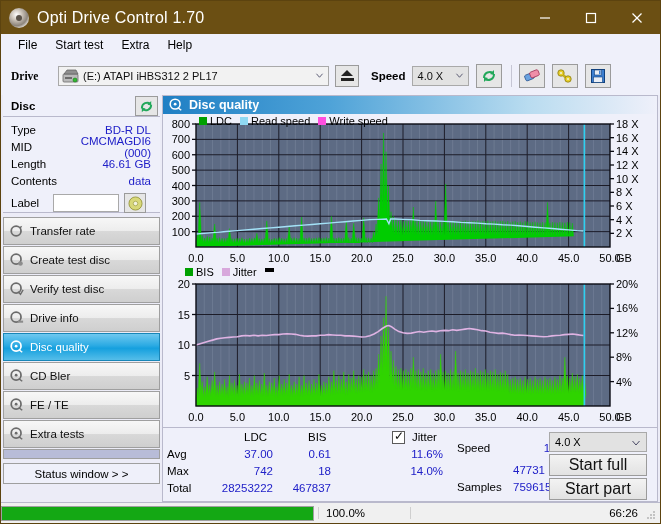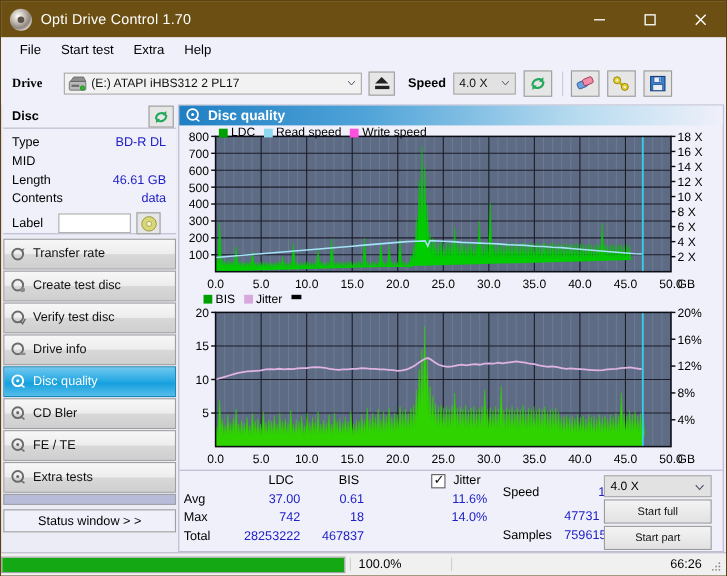--- a/index.html
+++ b/index.html
@@ -24,21 +24,21 @@
     width:20px; height:20px; margin-left:8px; margin-right:8px;
     border-radius:50%;
     background:radial-gradient(circle at 38% 34%, #ffffff 0%, #cfc7bd 28%, #8d857b 60%, #e8e4df 78%, #7a736a 100%);
     position:relative;
   }
   #titlebar .tb-icon:after {
     content:""; position:absolute; left:7px; top:7px; width:6px; height:6px;
     border-radius:50%; background:#5a5249;
   }
   #titlebar .tb-title {
-    color:#ffffff; font-size:13px; letter-spacing:.2px;
+    color:#ffffff; font-size:16px; letter-spacing:.2px;
   }
   #titlebar .tb-btns { position:absolute; right:0; top:0; height:33px; display:flex; }
   #titlebar .tb-btn {
     width:46px; height:33px; display:flex; align-items:center; justify-content:center;
     color:#fff; font-size:14px; line-height:1;
   }
   #titlebar .tb-btn svg { display:block; }
 
   
   #menubar {
@@ -172,21 +172,21 @@
   #stats .cb {
     position:absolute; width:13px; height:13px; border:1px solid #5a5a5a; background:#fff;
   }
   #stats .cb:after {
     content:"✓"; position:absolute; left:1px; top:-3px; font-size:12px; color:#111;
   }
   .btnstd {
     position:absolute; border:1px solid #9b9b9b;
     background:linear-gradient(to bottom,#f3f3f3,#e2e2e2);
     display:flex; align-items:center; justify-content:center;
-    font-size:10px; color:#111;
+    font-size:16px; color:#111;
   }
   #speedCombo2 {
     position:absolute; left:386px; top:4px; width:98px; height:20px;
     border:1px solid #a9a9a9; background:#e2e2e2;
     display:flex; align-items:center; padding-left:5px; font-size:11px;
   }
   #speedCombo2 .chev { position:absolute; right:6px; top:6px; }
 
   
   #statusbar {
@@ -325,20 +325,21 @@
       </div>
     </div>
 
     <div id="discinfo">
       <div class="drow">
         <div class="k">Type</div>
         <div class="v">BD-R DL</div>
       </div>
       <div class="drow">
         <div class="k">MID</div>
+        <div class="v">CMCMAGDI6 (000)</div>
       </div>
       <div class="drow">
         <div class="k">Length</div>
         <div class="v">46.61 GB</div>
       </div>
       <div class="drow">
         <div class="k">Contents</div>
         <div class="v">data</div>
       </div>
       <div class="labelrow">

